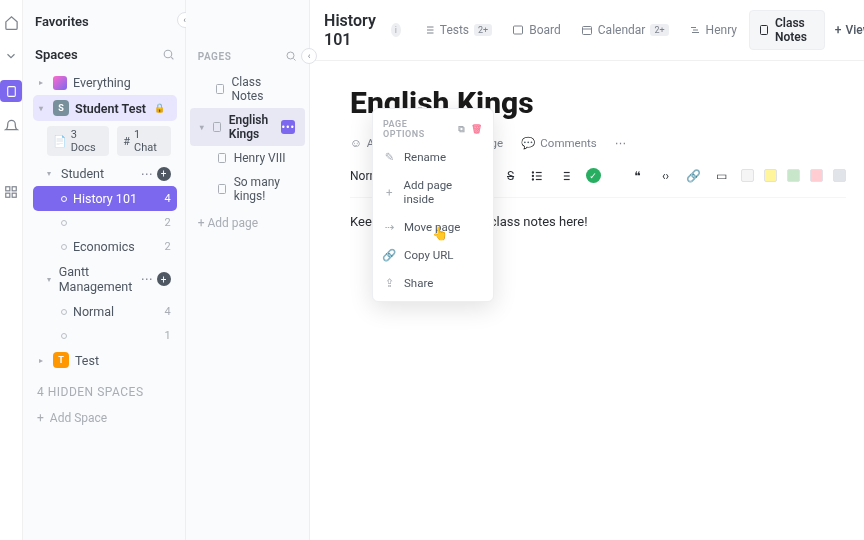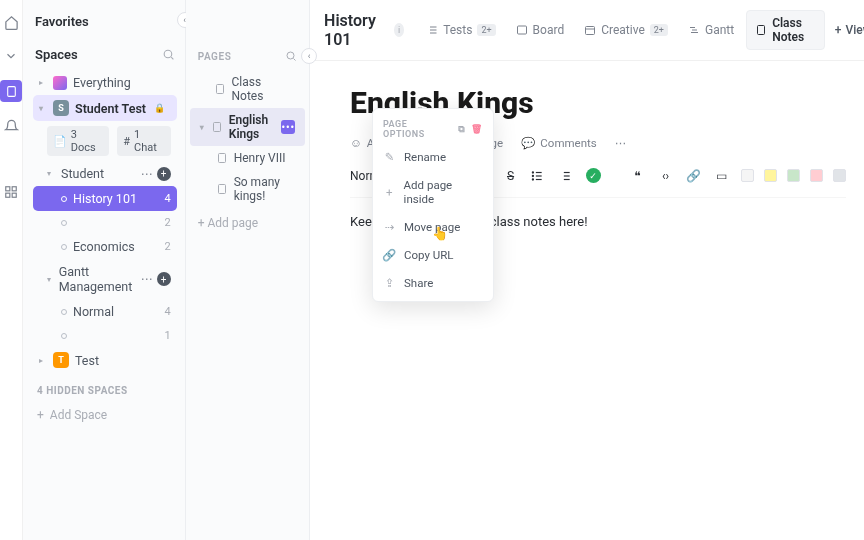--- a/index.html
+++ b/index.html
@@ -26,21 +26,21 @@
 .dot { width: 6px; height: 6px; border-radius: 50%; border: 1.5px solid #b9bec7; flex-shrink: 0; }
 .tree-row.active-list .dot { border-color: #fff; }
 .count { margin-left: auto; color: #a9adb5; font-size: 11px; }
 .tree-row.active-list .count { color: #fff; }
 .row-actions { margin-left: auto; display: flex; gap: 4px; color: #7c828d; font-size: 12px; }
 .add-circle { width: 14px; height: 14px; border-radius: 50%; background: #4f5762; color: #fff; font-size: 10px; display: flex; align-items: center; justify-content: center; }
 .indent-1 { padding-left: 14px; }
 .indent-2 { padding-left: 28px; }
 .lock { font-size: 9px; color: #a9adb5; margin-left: 2px; }
 .chip { background: #eceef1; border-radius: 4px; padding: 2px 6px; font-size: 11px; color: #4f5762; display: flex; align-items: center; gap: 4px; }
-.hidden-spaces { font-size: 10px; font-weight: 700; letter-spacing: 0.5px; color: #a9adb5; padding: 12px 4px 8px; }
+.hidden-spaces { font-size: 12px; font-weight: 400; letter-spacing: 0.5px; color: #a9adb5; padding: 12px 4px 8px; }
 .add-space { color: #a9adb5; font-size: 12px; padding: 4px; display: flex; align-items: center; gap: 6px; cursor: pointer; }
 
 
 .pages-panel { width: 178px; background: #fafbfc; border-right: 1px solid #eceef1; position: relative; }
 .pages-head { display: flex; align-items: center; justify-content: space-between; padding: 14px 12px 8px; font-size: 10px; font-weight: 600; letter-spacing: 0.6px; color: #a9adb5; margin-top: 36px; }
 .pages-collapse { position: absolute; right: -8px; top: 48px; width: 16px; height: 16px; border: 1px solid #e0e2e8; border-radius: 50%; background: #fff; display: flex; align-items: center; justify-content: center; font-size: 9px; color: #7c828d; cursor: pointer; }
 .page-row { display: flex; align-items: center; padding: 5px 10px; gap: 6px; font-size: 12px; color: #4f5762; cursor: pointer; border-radius: 4px; margin: 0 4px; position: relative; }
 .page-row.selected { background: #e8e8f5; color: #2a2e34; font-weight: 600; }
 .page-row .page-more { margin-left: auto; width: 18px; height: 14px; background: #7b68ee; border-radius: 3px; color: #fff; display: none; align-items: center; justify-content: center; font-size: 10px; letter-spacing: 1px; }
 .page-row.selected .page-more { display: flex; }
@@ -283,32 +283,32 @@
         </span>
       <span>Board</span>
     </div>
     <div class="view-tab">
       <span>
           <svg width="12" height="12" viewBox="0 0 24 24" fill="none" stroke="currentColor" stroke-width="2">
             <rect x="3" y="5" width="18" height="16" rx="2"></rect>
             <line x1="3" y1="10" x2="21" y2="10"></line>
           </svg>
         </span>
-      <span>Creative</span>
+      <span>Calendar</span>
       <span class="view-badge">2+</span>
     </div>
     <div class="view-tab">
       <span>
           <svg width="12" height="12" viewBox="0 0 24 24" fill="none" stroke="currentColor" stroke-width="2">
             <line x1="4" y1="7" x2="14" y2="7"></line>
             <line x1="8" y1="12" x2="18" y2="12"></line>
             <line x1="6" y1="17" x2="20" y2="17"></line>
           </svg>
         </span>
-      <span>Gantt</span>
+      <span>Henry</span>
     </div>
     <div class="view-tab active">
       <span>
           <svg width="12" height="12" viewBox="0 0 24 24" fill="none" stroke="currentColor" stroke-width="2">
             <rect x="5" y="3" width="14" height="18" rx="2"></rect>
           </svg>
         </span>
       <span>Class Notes</span>
     </div>
     <div class="add-view">

